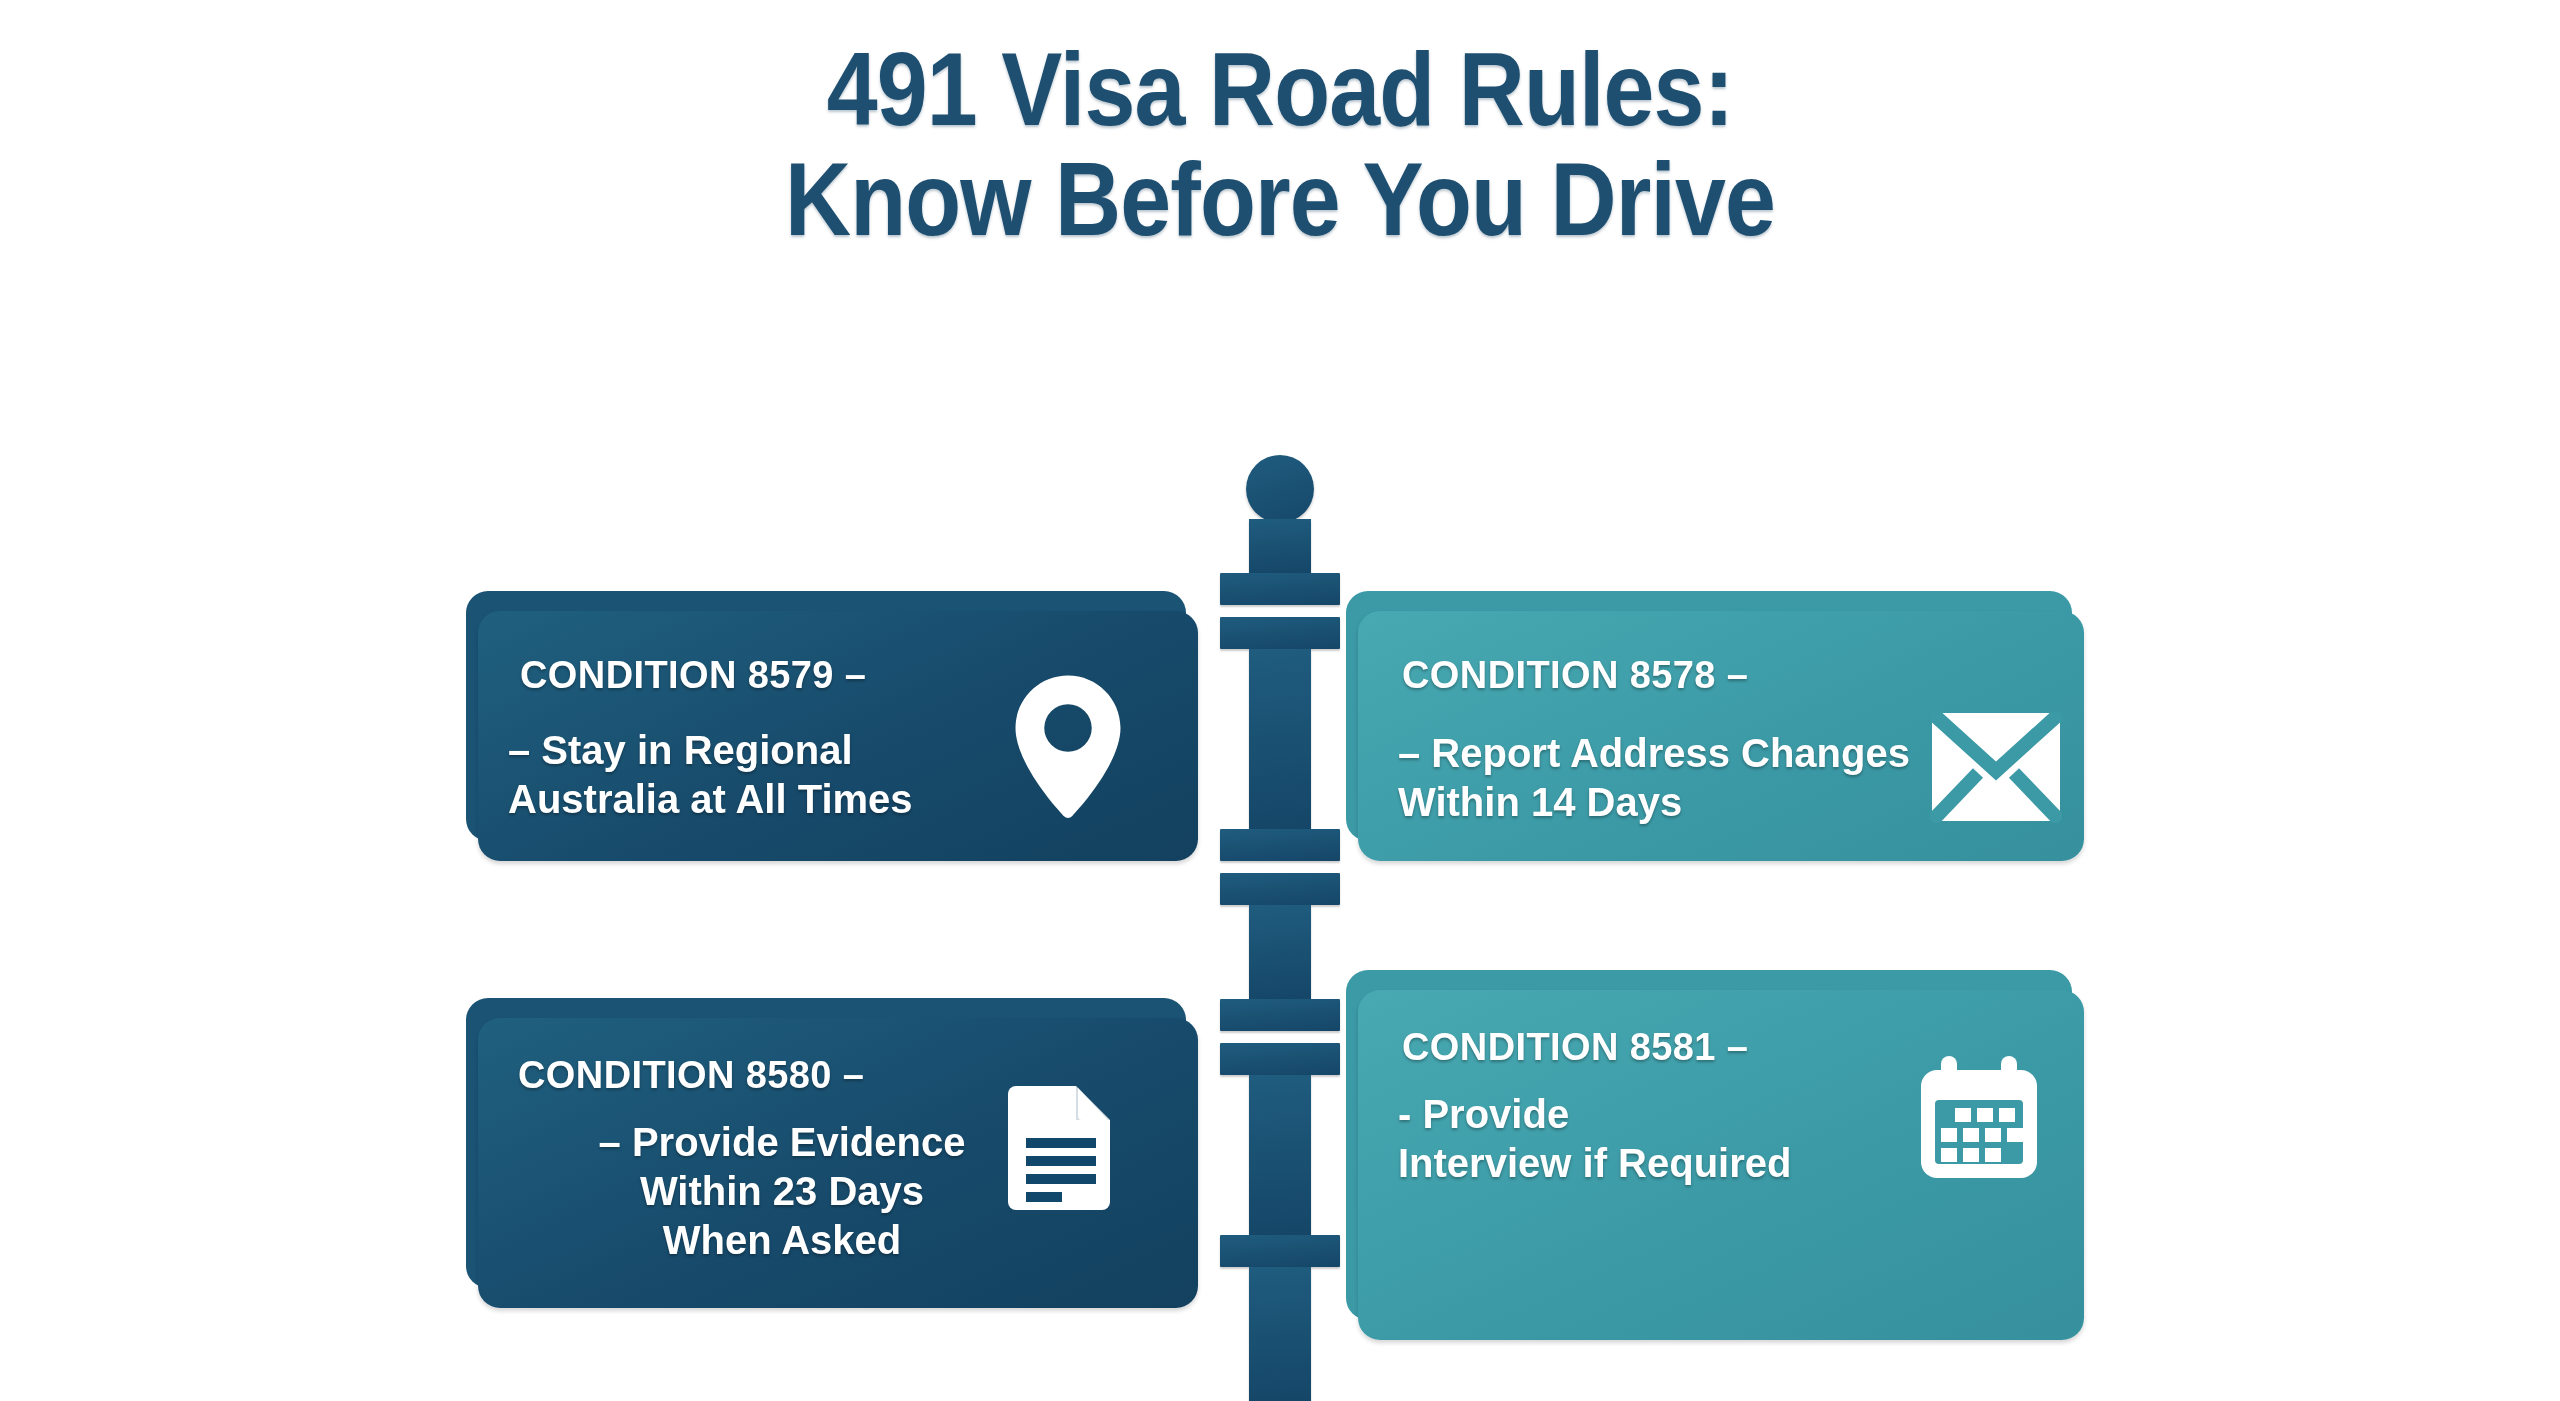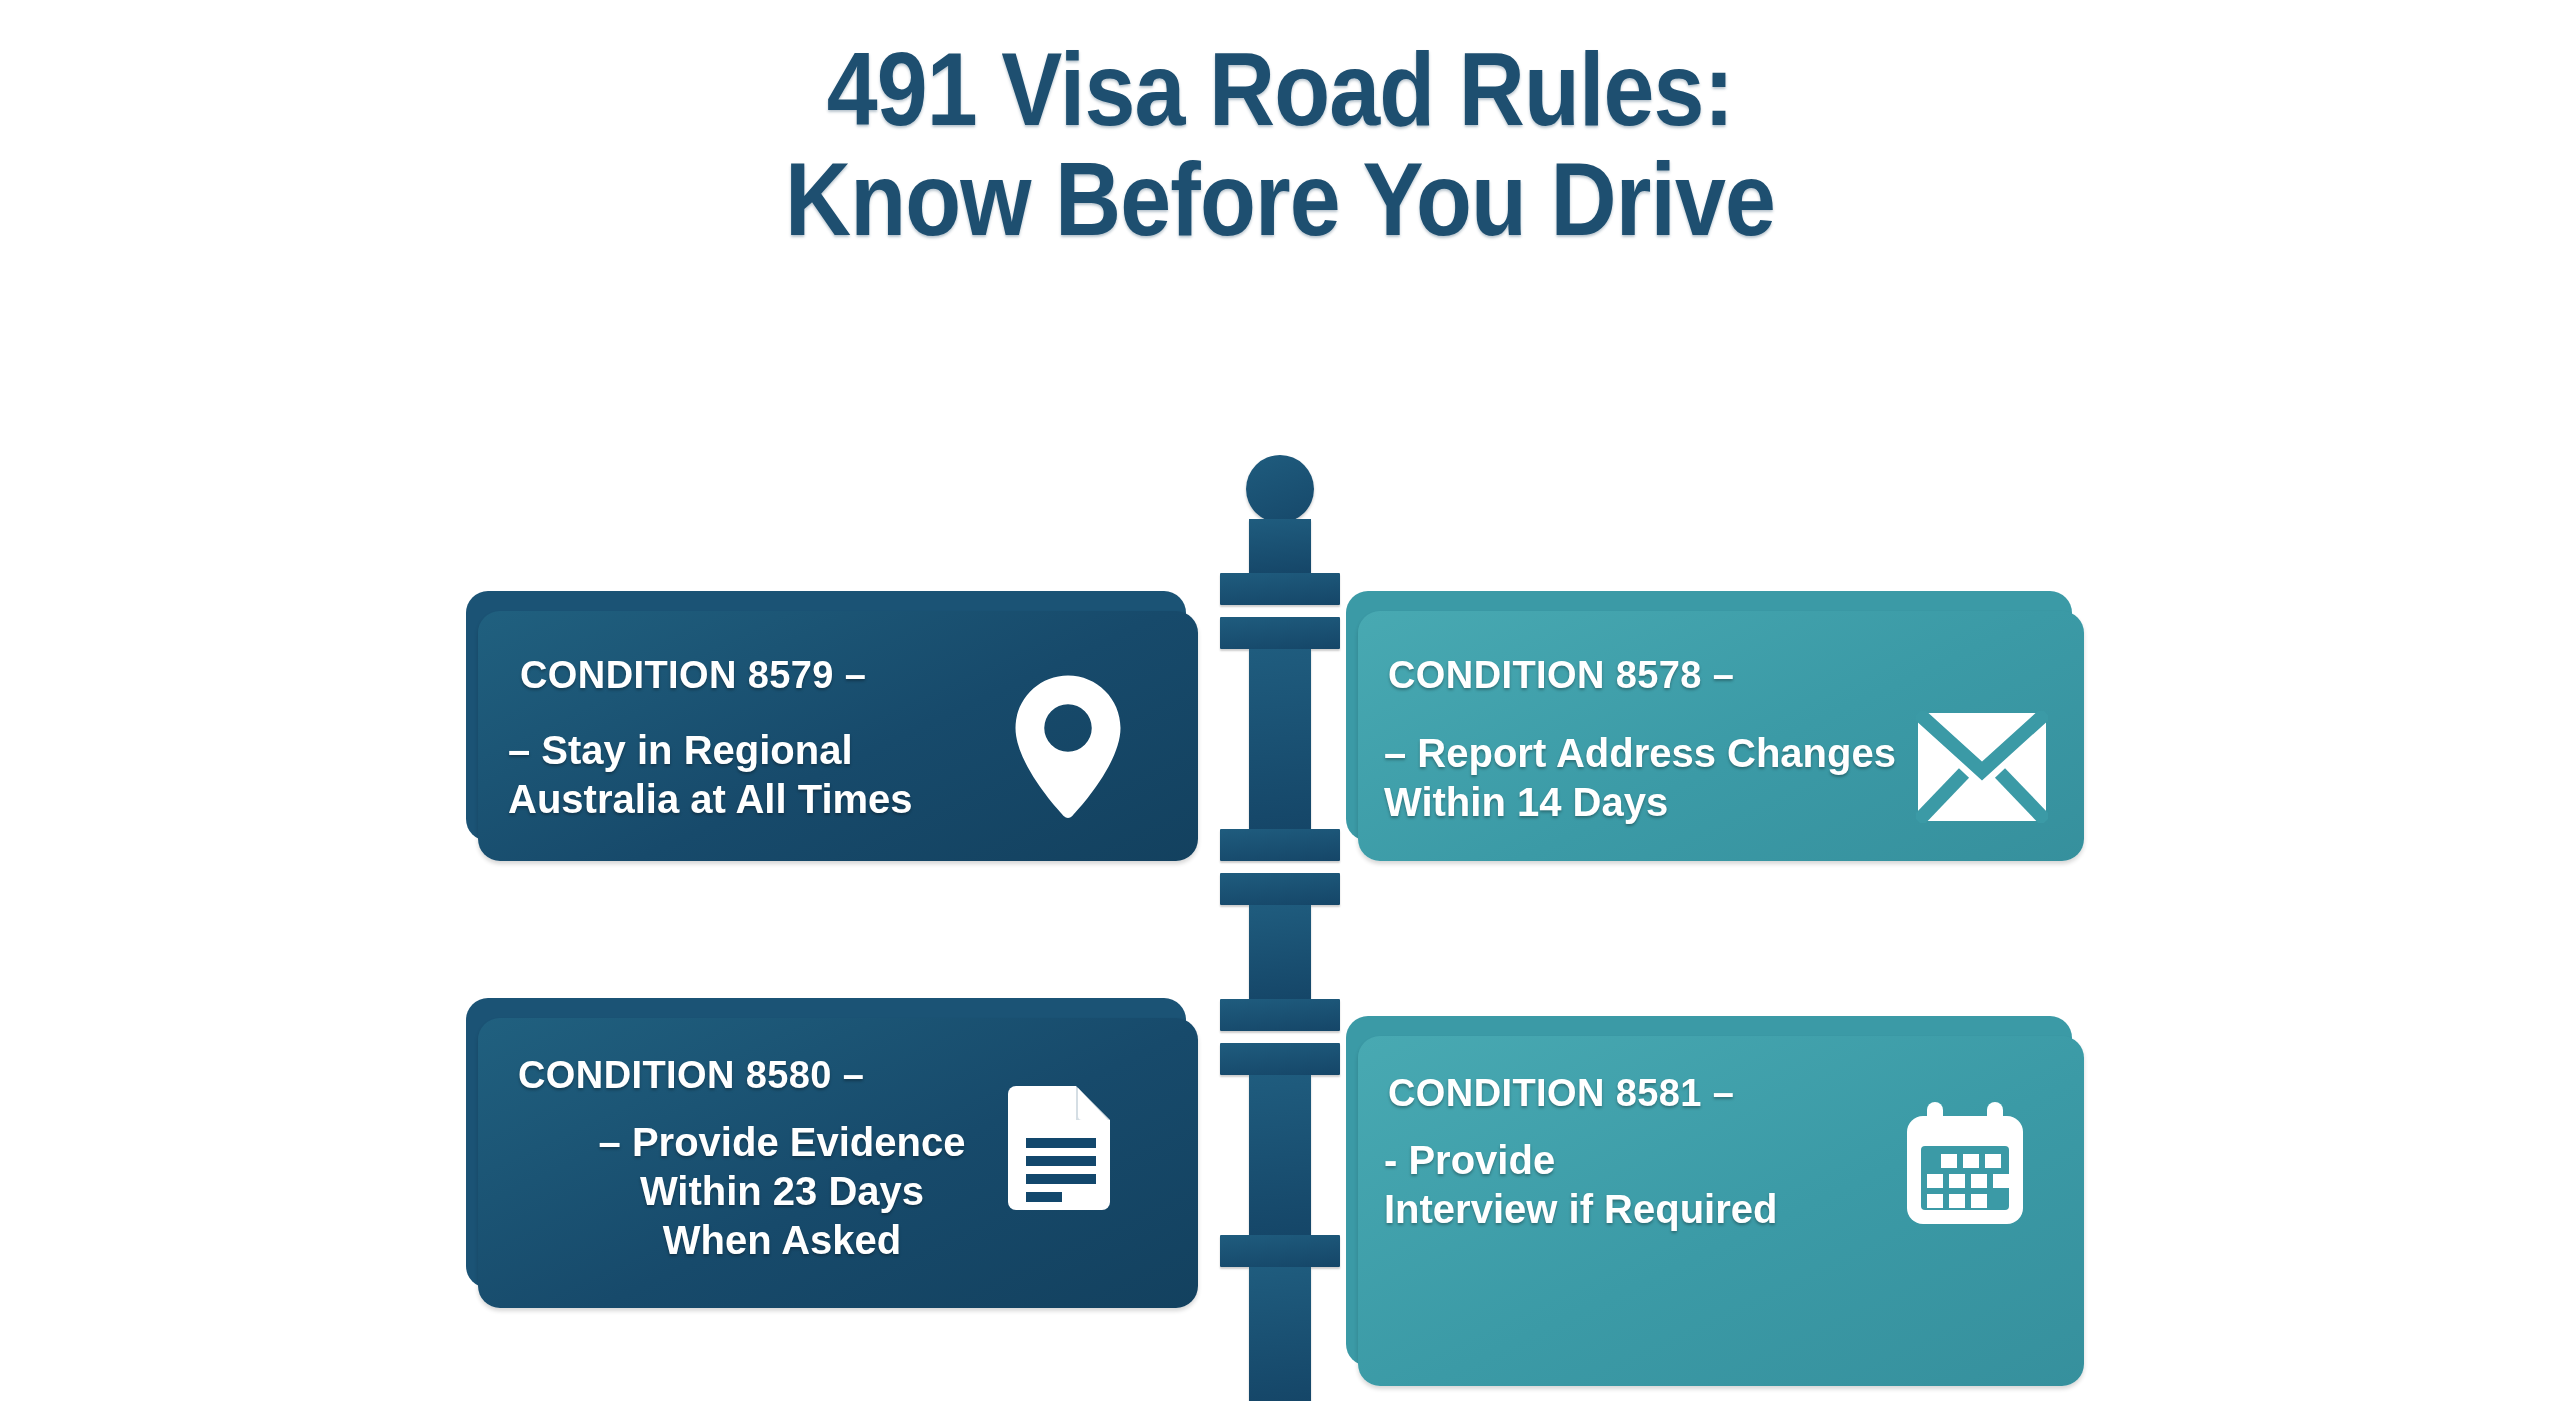--- a/index.html
+++ b/index.html
@@ -87,21 +87,21 @@
     box-shadow: 0 3px 4px rgba(0,0,0,0.16);
     margin-top: 36px;
   }
   .card-inner {
     position: relative;
     width: 100%;
     height: 100%;
     box-sizing: border-box;
   }
   .card-dark  { background: linear-gradient(155deg, #20607f 0%, #174a6b 55%, #13415f 100%); }
-  .card-teal  { background: linear-gradient(155deg, #48a9b2 0%, #3b9aa6 55%, #36909d 100%); }
+  .card-teal  { background: linear-gradient(155deg, #48a9b2 0%, #3b9aa6 55%, #36909d 100%); padding-left: 14px; }
   .shadow-dark { background: #1b5375; }
   .shadow-teal { background: #3b9aa6; }
 
   .card-heading {
     position: absolute;
     color: #ffffff;
     font-weight: 700;
     font-size: 38px;
     letter-spacing: 0.4px;
     line-height: 1.05;
@@ -118,21 +118,21 @@
   }
   .card-icon {
     position: absolute;
     z-index: 3;
   }
 
   
   #card-8579 { left: 478px; top: 575px; width: 720px; height: 250px; }
   #card-8578 { left: 1358px; top: 575px; width: 726px; height: 250px; }
   #card-8580 { left: 478px; top: 982px; width: 720px; height: 290px; }
-  #card-8581 { left: 1358px; top: 1000px; width: 726px; height: 350px; }
+  #card-8581 { left: 1358px; top: 954px; width: 726px; height: 350px; }
 
   #card-8579 .card-heading { left: 42px; top: 45px; }
   #card-8579 .card-body { left: 30px; top: 115px; width: 550px; text-align: left; }
   #card-8579 .card-icon { left: 535px; top: 62px; }
 
   #card-8578 .card-heading { left: 30px; top: 45px; }
   #card-8578 .card-body { left: 26px; top: 118px; width: 620px; text-align: left; }
   #card-8578 .card-icon { left: 558px; top: 100px; }
 
   #card-8580 .card-heading { left: 40px; top: 38px; }

